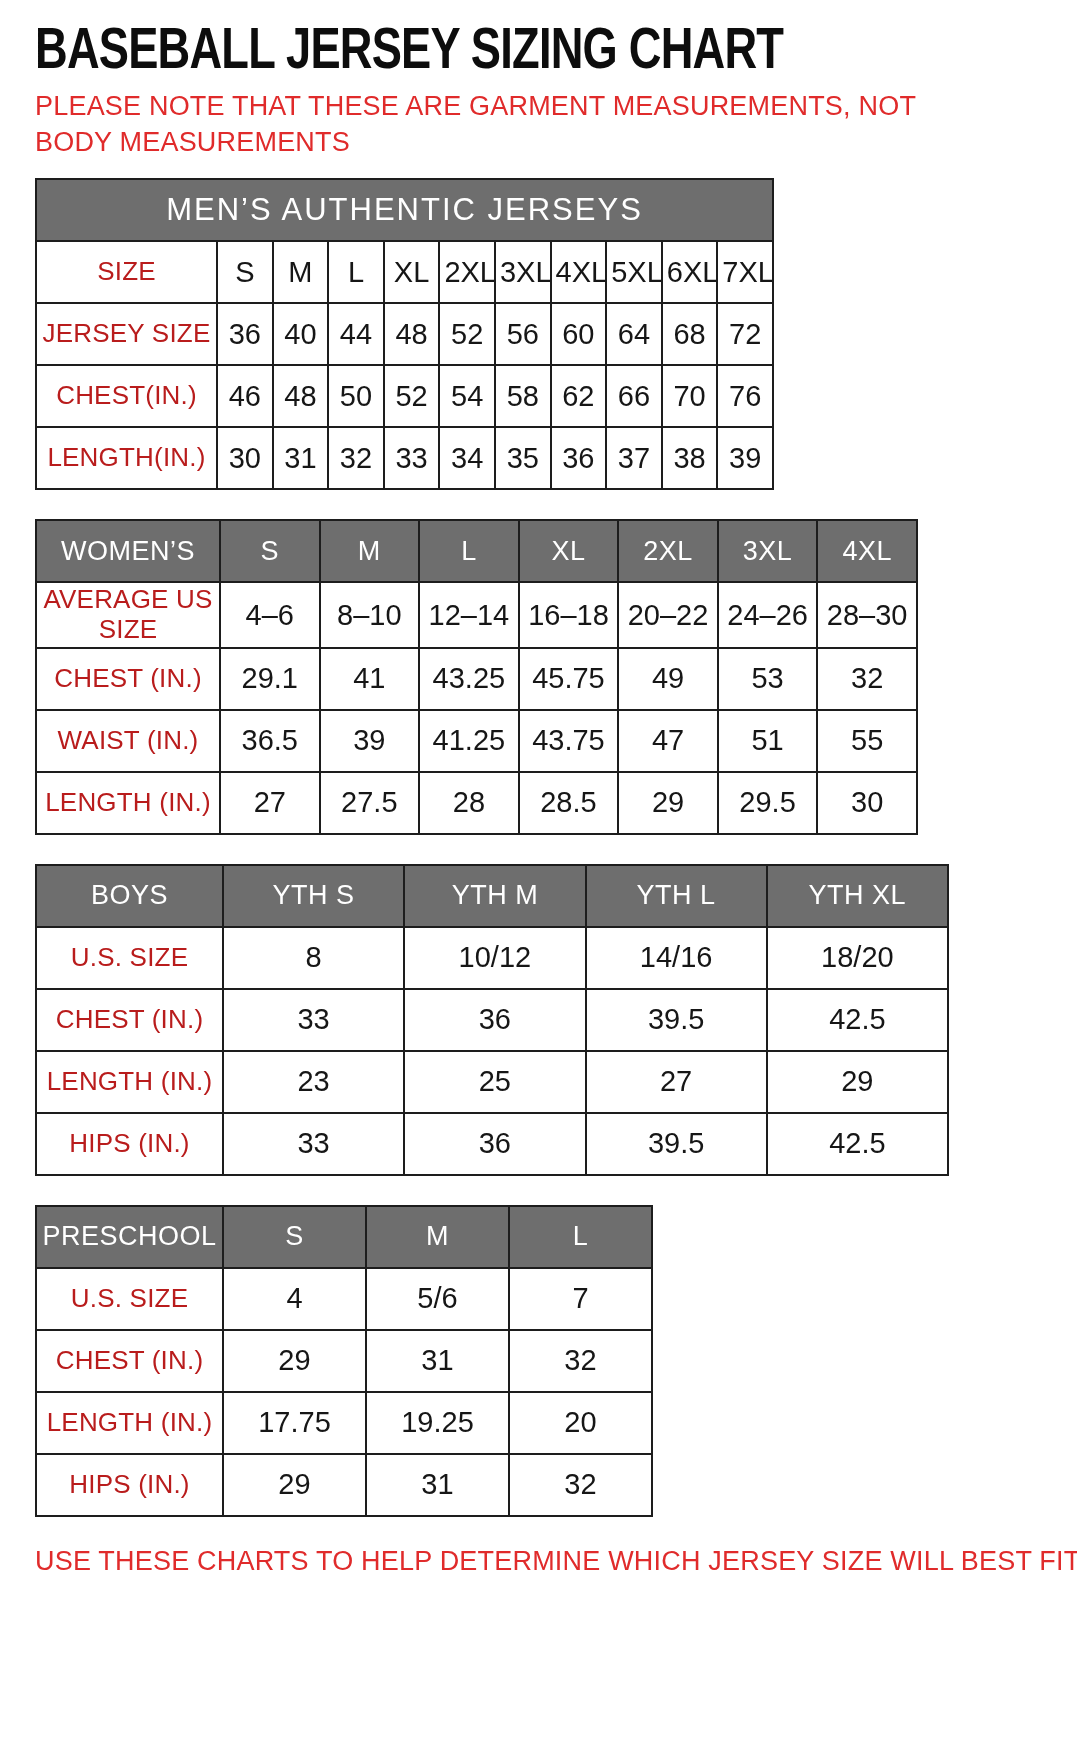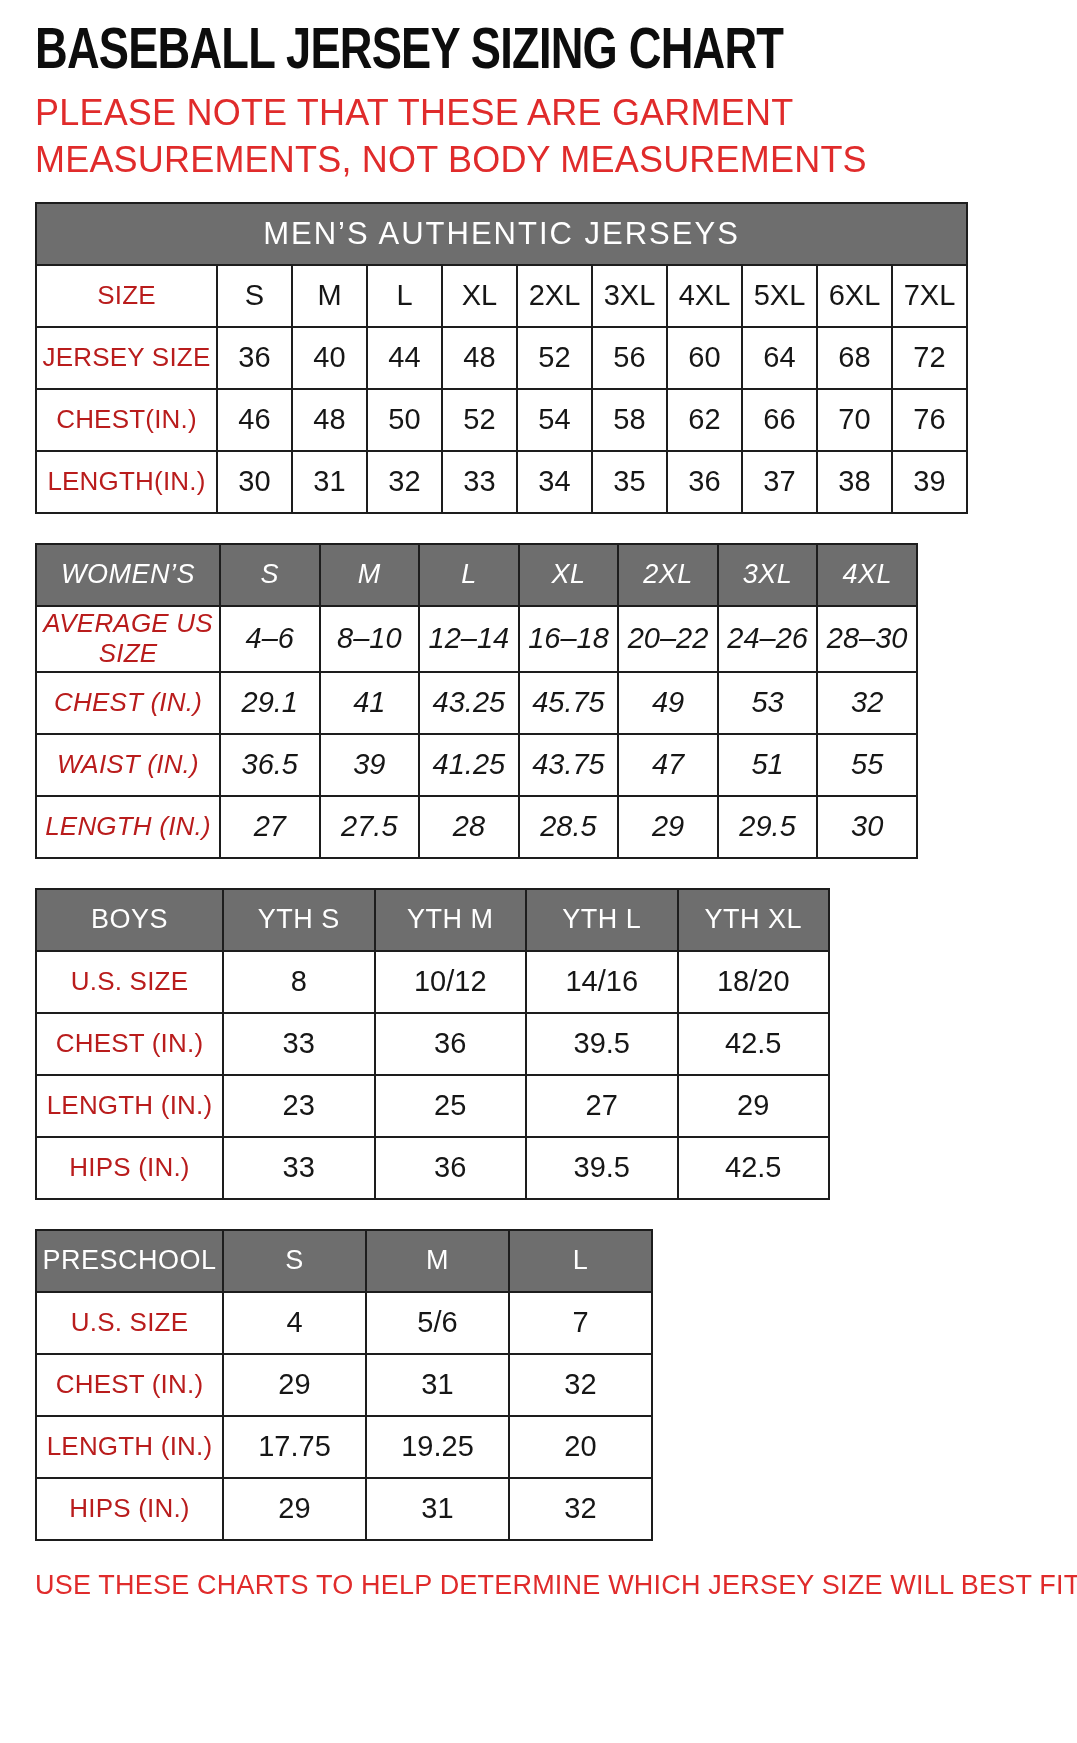--- a/index.html
+++ b/index.html
@@ -21,21 +21,21 @@
     white-space:nowrap;
   }
   .title .squeeze{
     display:inline-block;
     transform:scaleX(0.78);
     transform-origin:left center;
     letter-spacing:-1px;
   }
   .note{
     color:var(--red);
-    font-size:36px;
+    font-size:27px;
     font-weight:500;
     line-height:1.32;
     max-width:905px;
     margin:0 0 18px 0;
     letter-spacing:.2px;
   }
 
   table.chart{
     border-collapse:collapse;
     table-layout:fixed;
@@ -68,23 +68,23 @@
     color:#b91c1c;
     letter-spacing:.2px;
     line-height:1.15;
   }
   td.val{
     font-size:29px;
     height:62px;
     color:#161616;
   }
 
-  #t-mens{width:933px;}       #t-mens col.lblcol{width:181px;}
-  #t-womens{width:883px;font-style:italic;}     #t-womens col.lblcol{width:184px;}
-  #t-boys{width:795px;}       #t-boys col.lblcol{width:187px;}
+  #t-mens{width:739px;}       #t-mens col.lblcol{width:181px;}
+  #t-womens{width:883px;}     #t-womens col.lblcol{width:184px;}
+  #t-boys{width:914px;}       #t-boys col.lblcol{width:187px;}
   #t-preschool{width:618px;}  #t-preschool col.lblcol{width:187px;}
 
   .footer{
     color:var(--red);
     font-size:27px;
     font-weight:500;
     letter-spacing:.2px;
     margin:6px 0 0 0;
     white-space:nowrap;
   }

